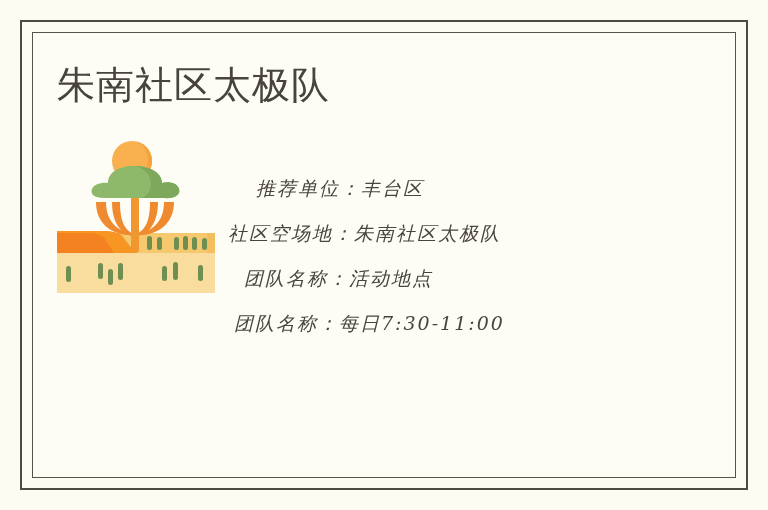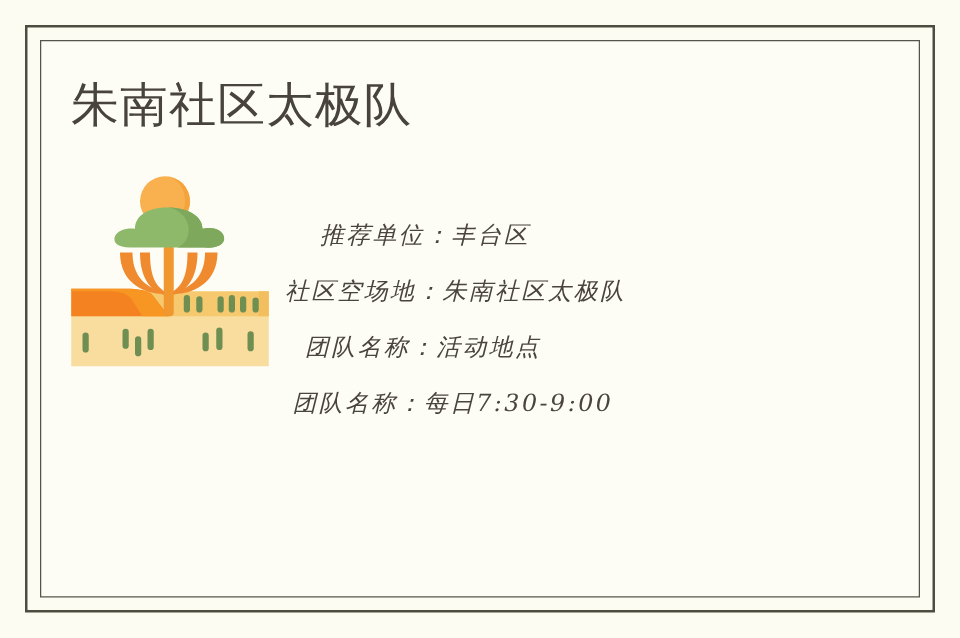--- a/index.html
+++ b/index.html
@@ -151,17 +151,17 @@
     <div class="info-line l1">
       <span>推荐单位：</span><span>丰台区</span>
     </div>
     <div class="info-line l2">
       <span>社区空场地：</span><span>朱南社区太极队</span>
     </div>
     <div class="info-line l3">
       <span>团队名称：</span><span>活动地点</span>
     </div>
     <div class="info-line l4">
-      <span>团队名称：</span><span>每日7:30-9:00</span>
+      <span>团队名称：</span><span>每日7:30-11:00</span>
     </div>
   </div>
 
 </div>
 
 </body></html>

